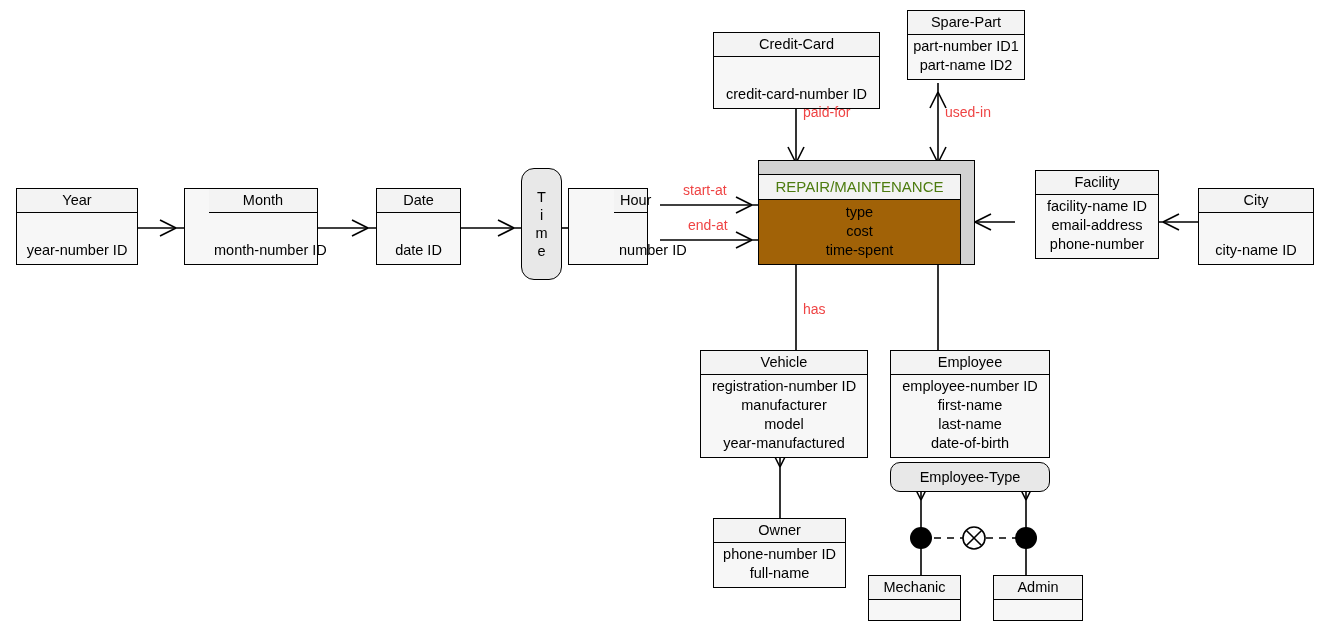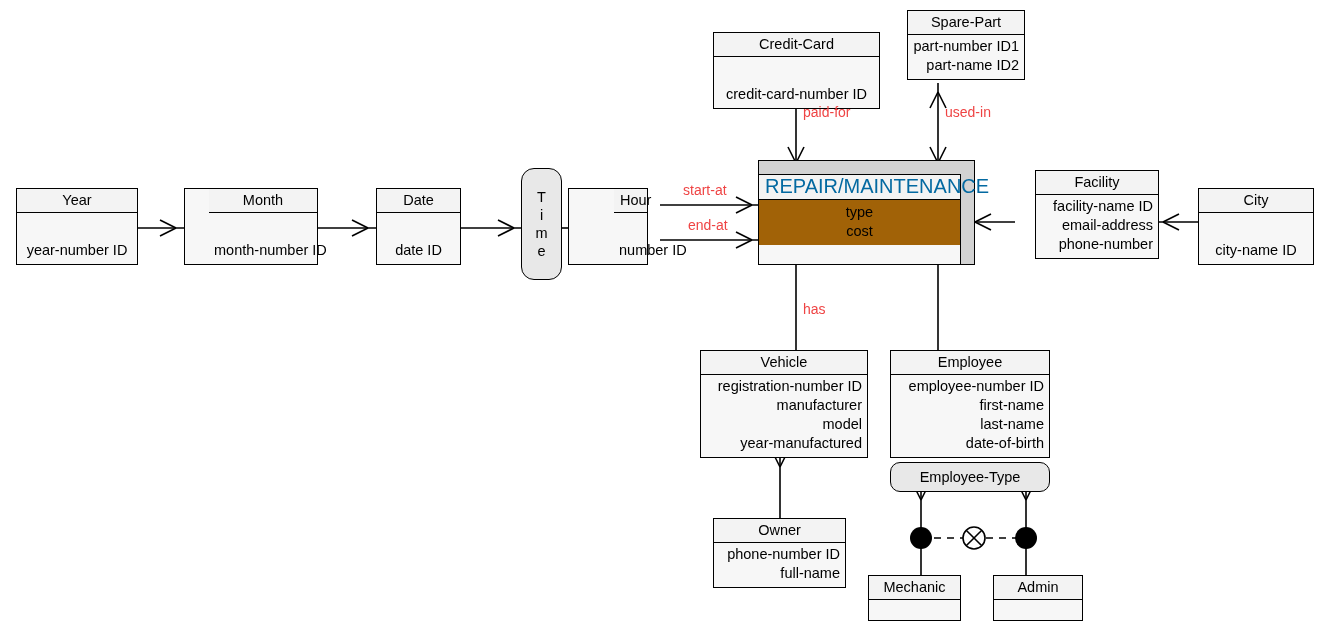--- a/index.html
+++ b/index.html
@@ -45,21 +45,21 @@
   .entity .attrs {
     box-sizing: border-box;
     padding: 2px 5px 4px 5px;
     background: #f7f7f7;
   }
   .entity .attrs .attr {
     font-size: 14.5px;
     line-height: 19px;
     color: #000;
     white-space: nowrap;
-    text-align: right;
+    text-align: center;
   }
   .entity.center-attrs .attrs .attr { text-align: center; margin-top: 26px; }
   .entity.empty-attrs .attrs { min-height: 20px; }
 
   
   .entity3d {
     position: absolute;
     z-index: 6;
   }
   .entity3d .face-top {
@@ -73,22 +73,22 @@
   }
   .entity3d .face-front {
     position: absolute;
     box-sizing: border-box;
     border: 1.5px solid #000000;
     background: #f7f7f7;
   }
   .entity3d .ename {
     box-sizing: border-box;
     text-align: center;
-    font-size: 20px;
-    color: #0369a1;
+    font-size: 15px;
+    color: #4d7c0f;
     padding: 3px 6px 4px 6px;
     border-bottom: 1.5px solid #000000;
     background: #f3f3f3;
     line-height: 17px;
     white-space: nowrap;
   }
   .entity3d .attrs {
     box-sizing: border-box;
     padding: 3px 6px 4px 6px;
     background: #a16207;
@@ -261,20 +261,21 @@
     </div>
   </div>
 
   <div class="entity3d" style="left:758px; top:160px; width:217px; height:105px;">
     <div class="face-top"></div>
     <div class="face-front" style="left:0px; top:14px; width:203px; height:91px;">
       <div class="ename">REPAIR/MAINTENANCE</div>
       <div class="attrs">
         <div class="attr">type</div>
         <div class="attr">cost</div>
+        <div class="attr">time-spent</div>
       </div>
     </div>
   </div>
 
   <div class="entity" style="left:1015px; top:170px; width:124px;margin-left:20px;">
     <div class="ename">Facility</div>
     <div class="attrs">
       <div class="attr">facility-name ID</div>
       <div class="attr">email-address</div>
       <div class="attr">phone-number</div>

